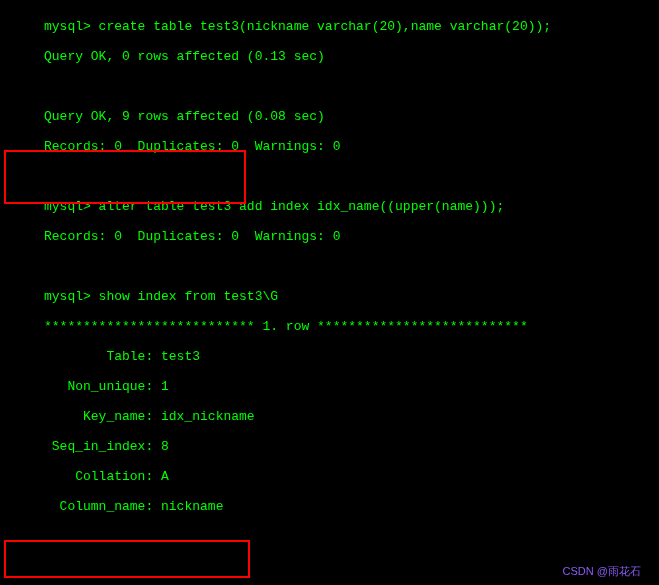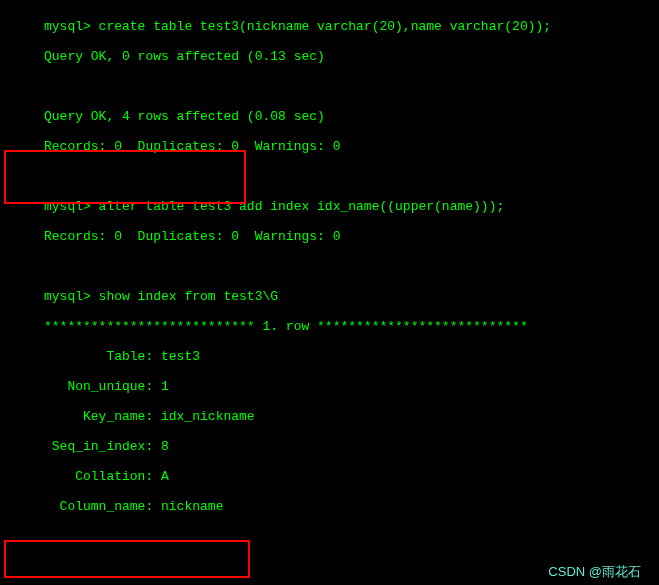--- a/index.html
+++ b/index.html
@@ -24,43 +24,43 @@
     position: absolute;
     border: 2px solid #ff0000;
     pointer-events: none;
   }
   .box1 { left: 4px; top: 150px; width: 238px; height: 50px; }
   .box2 { left: 4px; top: 540px; width: 242px; height: 34px; }
   .watermark {
     position: absolute;
     right: 18px;
     bottom: 6px;
-    color: #5eead4;
+    color: #8b5cf6;
     font-family: sans-serif;
-    font-size: 13px;
+    font-size: 11px;
   }
   .wm2 {
     position: absolute;
     right: 60px;
     bottom: 28px;
     color: #2a2a2a;
     font-family: sans-serif;
     font-size: 11px;
     letter-spacing: 1px;
     opacity: 0.7;
   }
 </style>
 </head>
 <body>
 
 <div class="terminal">
 <span class="line">mysql&gt; create table test3(nickname varchar(20),name varchar(20));</span>
 <span class="line">Query OK, 0 rows affected (0.13 sec)</span>
 <span class="line"> </span>
-<span class="line">Query OK, 4 rows affected (0.08 sec)</span>
+<span class="line">Query OK, 9 rows affected (0.08 sec)</span>
 <span class="line">Records: 0  Duplicates: 0  Warnings: 0</span>
 <span class="line"> </span>
 <span class="line">mysql&gt; alter table test3 add index idx_name((upper(name)));</span>
 <span class="line">Records: 0  Duplicates: 0  Warnings: 0</span>
 <span class="line"> </span>
 <span class="line">mysql&gt; show index from test3\G</span>
 <span class="line">*************************** 1. row ***************************</span>
 <span class="line">        Table: test3</span>
 <span class="line">   Non_unique: 1</span>
 <span class="line">     Key_name: idx_nickname</span>

